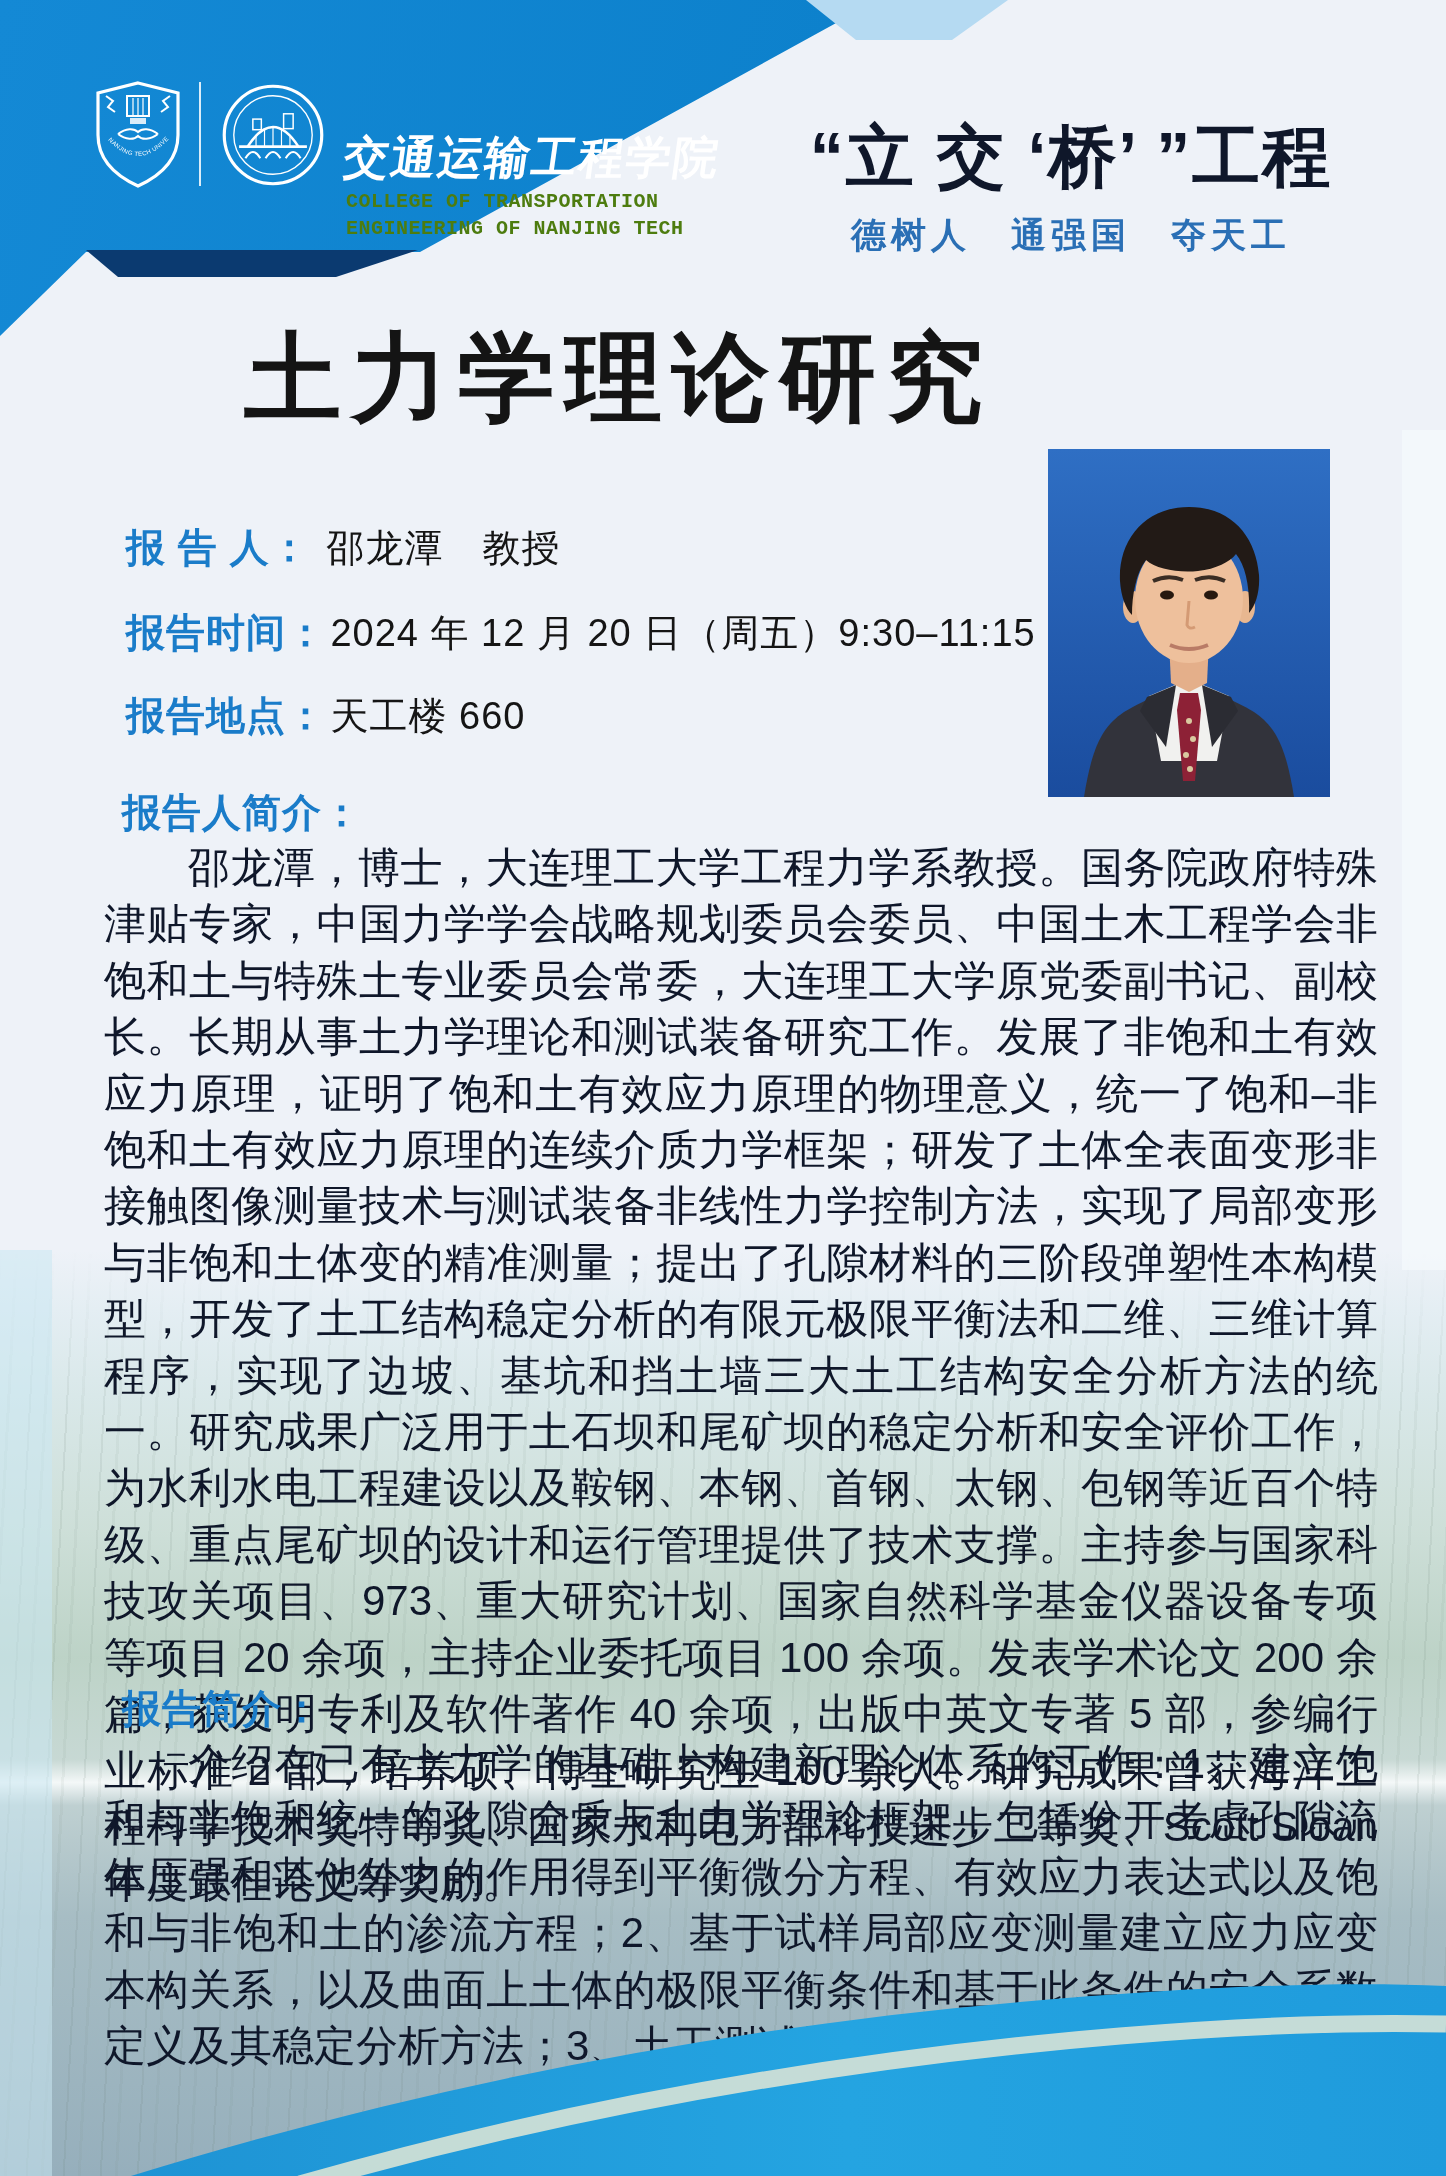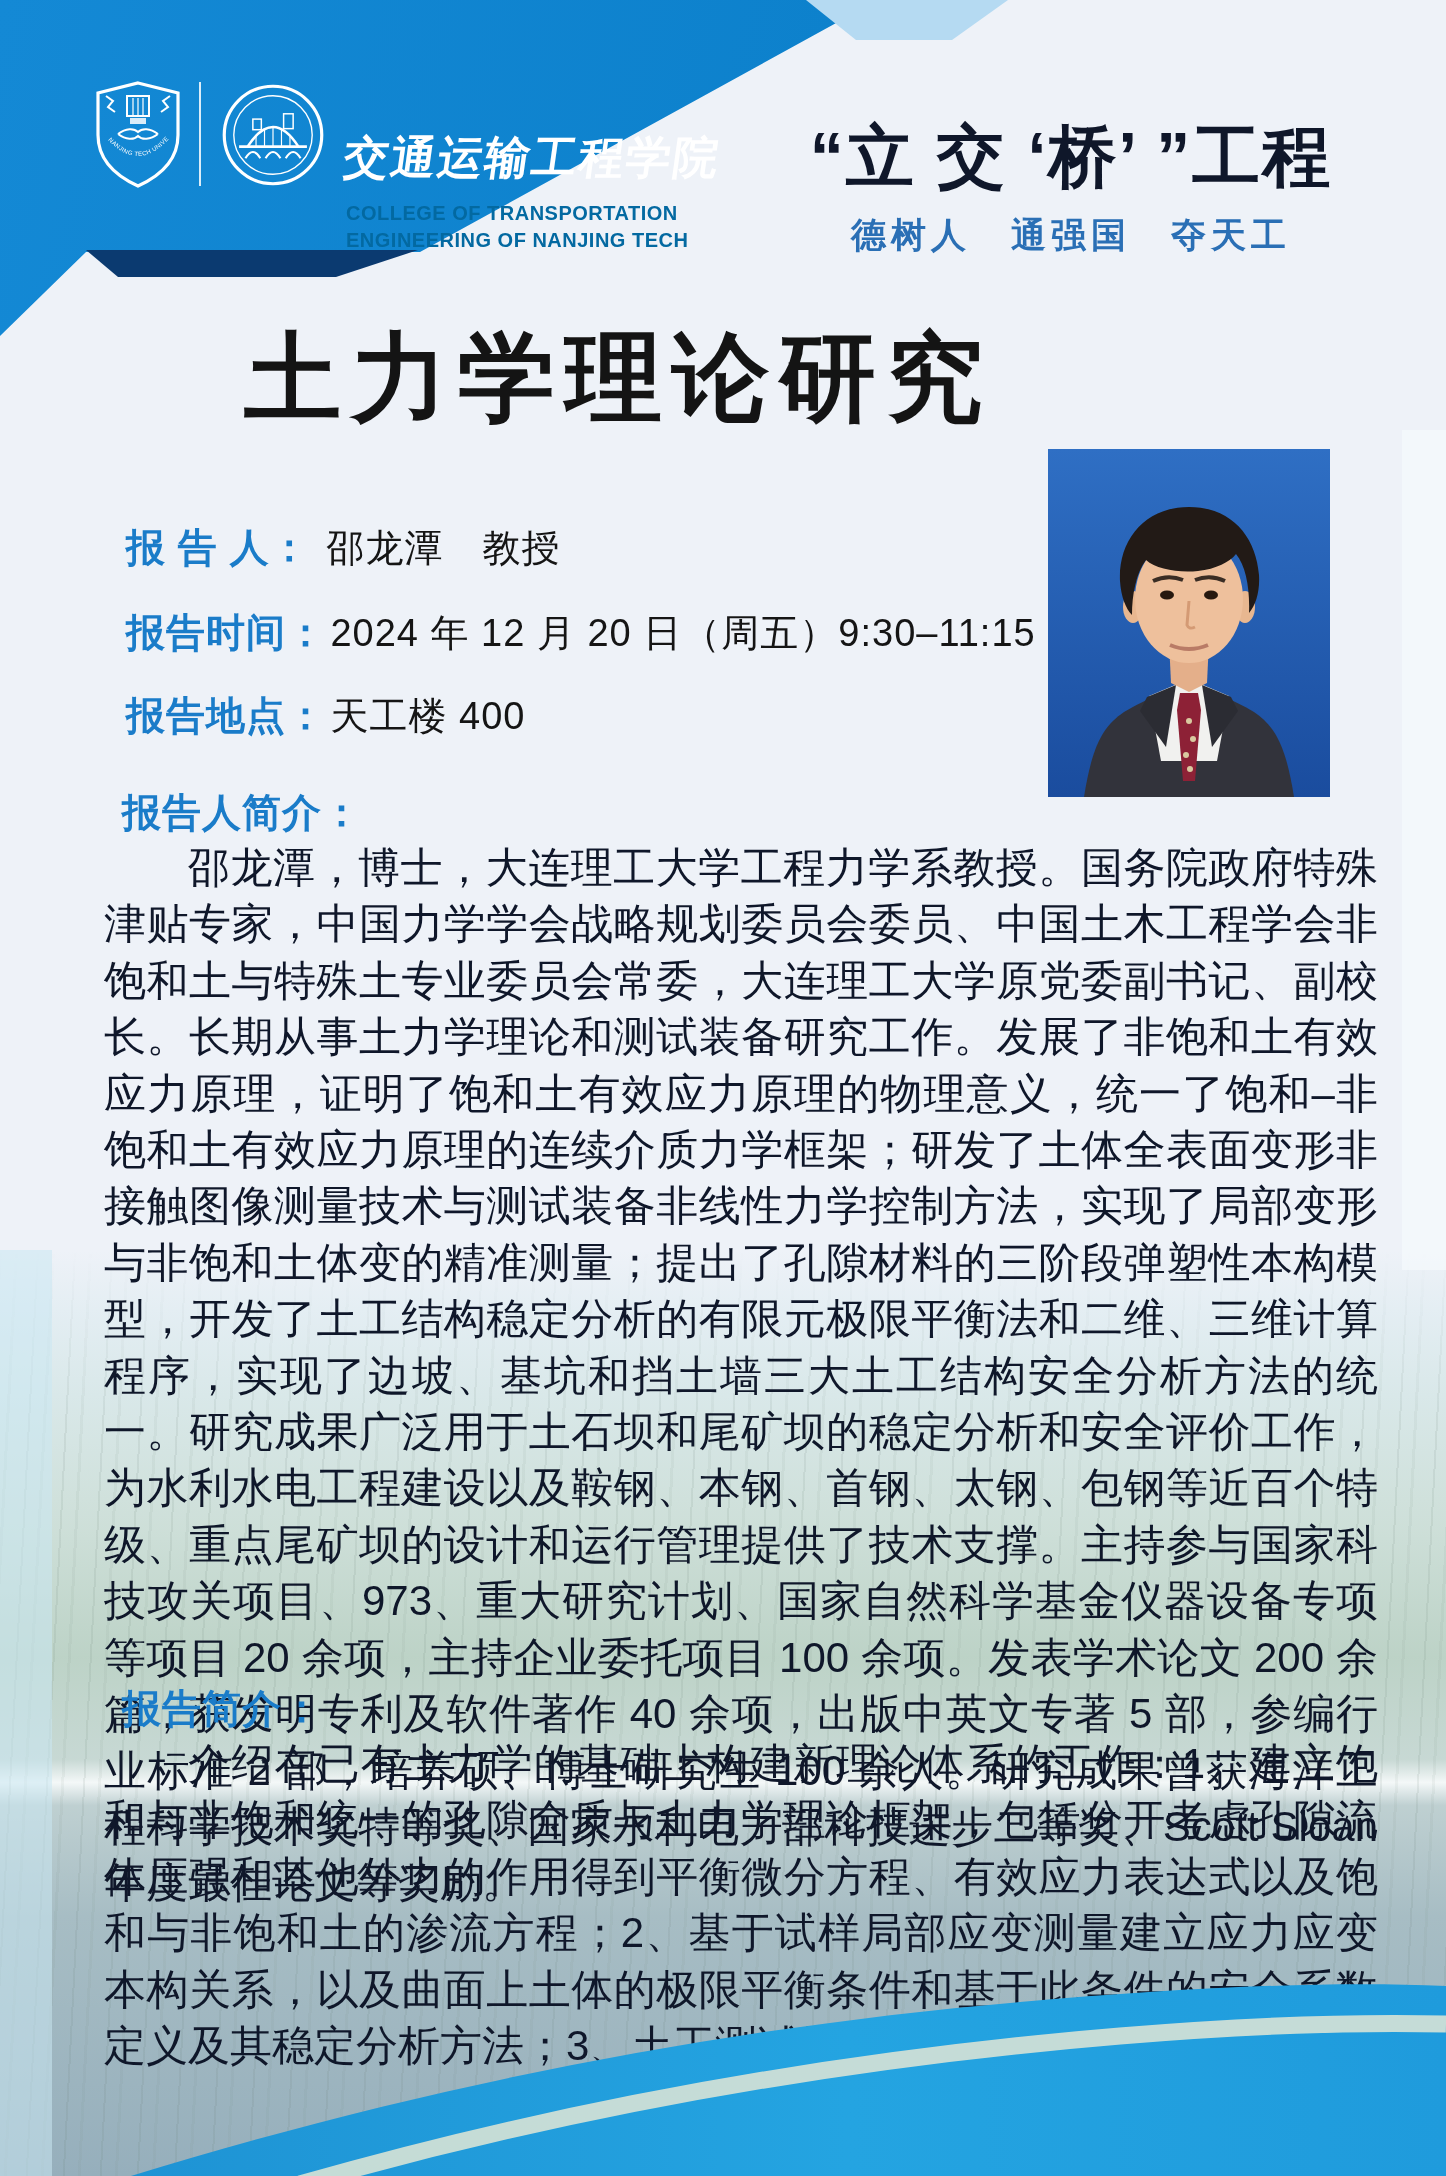--- a/index.html
+++ b/index.html
@@ -64,23 +64,23 @@
   .logo-shield{position:absolute;left:88px;top:80px;width:100px;height:110px;}
   .logo-divider{position:absolute;left:199px;top:82px;width:2px;height:104px;background:rgba(255,255,255,0.85);}
   .logo-seal{position:absolute;left:220px;top:80px;width:106px;height:110px;}
   .college-cn{
     position:absolute;left:344px;top:128px;width:420px;
     color:#fff;font-size:45px;font-weight:bold;
     font-family:"Liberation Serif","DejaVu Serif",serif;
     transform:skewX(-8deg);letter-spacing:2px;white-space:nowrap;
   }
   .college-en{
-    position:absolute;left:346px;top:200px;width:430px;
-    color:#0369a1;font-size:20px;font-weight:bold;line-height:27px;
-    font-family:Liberation Sans, sans-serif;letter-spacing:.5px;white-space:nowrap;
+    position:absolute;left:346px;top:188px;width:430px;
+    color:#4d7c0f;font-size:20px;font-weight:bold;line-height:27px;
+    font-family:Liberation Mono, monospace;letter-spacing:.5px;white-space:nowrap;
   }
   
   .slogan{
     position:absolute;left:718px;top:112px;width:706px;text-align:center;
     color:#0f172a;font-size:68px;font-weight:bold;letter-spacing:2px;white-space:nowrap;
   }
   .motto{
     position:absolute;left:718px;top:212px;width:706px;text-align:center;
     color:#2a6fb5;font-size:35px;font-weight:bold;letter-spacing:5px;white-space:nowrap;
   }
@@ -175,21 +175,21 @@
   <div class="info-row row-speaker">
     <span class="lbl">报 告 人：</span>
     <span class="val">邵龙潭　教授</span>
   </div>
   <div class="info-row row-time">
     <span class="lbl">报告时间：</span>
     <span class="val">2024 年 12 月 20 日（周五）9:30–11:15</span>
   </div>
   <div class="info-row row-venue">
     <span class="lbl">报告地点：</span>
-    <span class="val">天工楼 400</span>
+    <span class="val">天工楼 660</span>
   </div>
 
   <svg class="photo" viewBox="0 0 282 348">
     <defs>
       <linearGradient id="pb" x1="0" y1="0" x2="0" y2="1">
         <stop offset="0" stop-color="#2f6fc4"></stop>
           <stop offset="1" stop-color="#1a4c9e"></stop>
       </linearGradient>
     </defs>
     <rect width="282" height="348" fill="url(#pb)"></rect>

